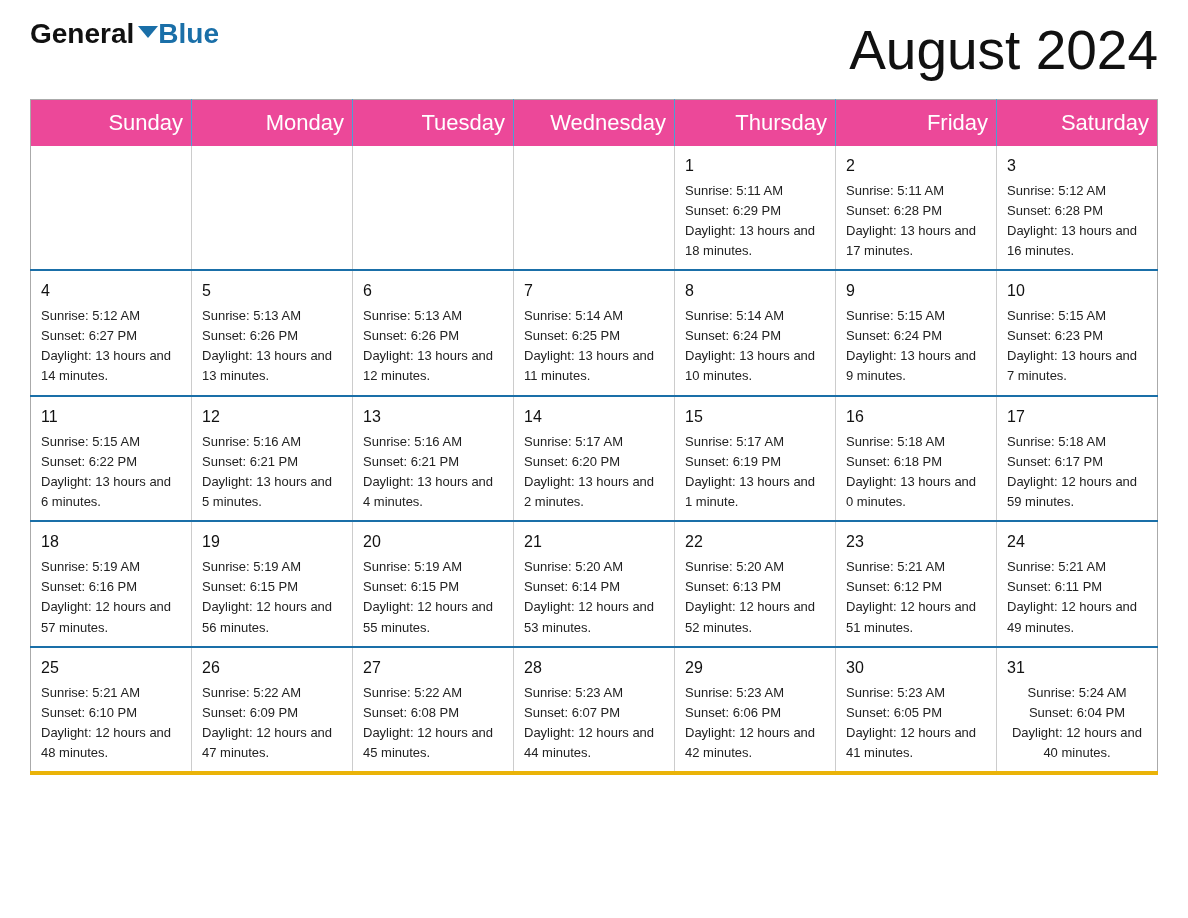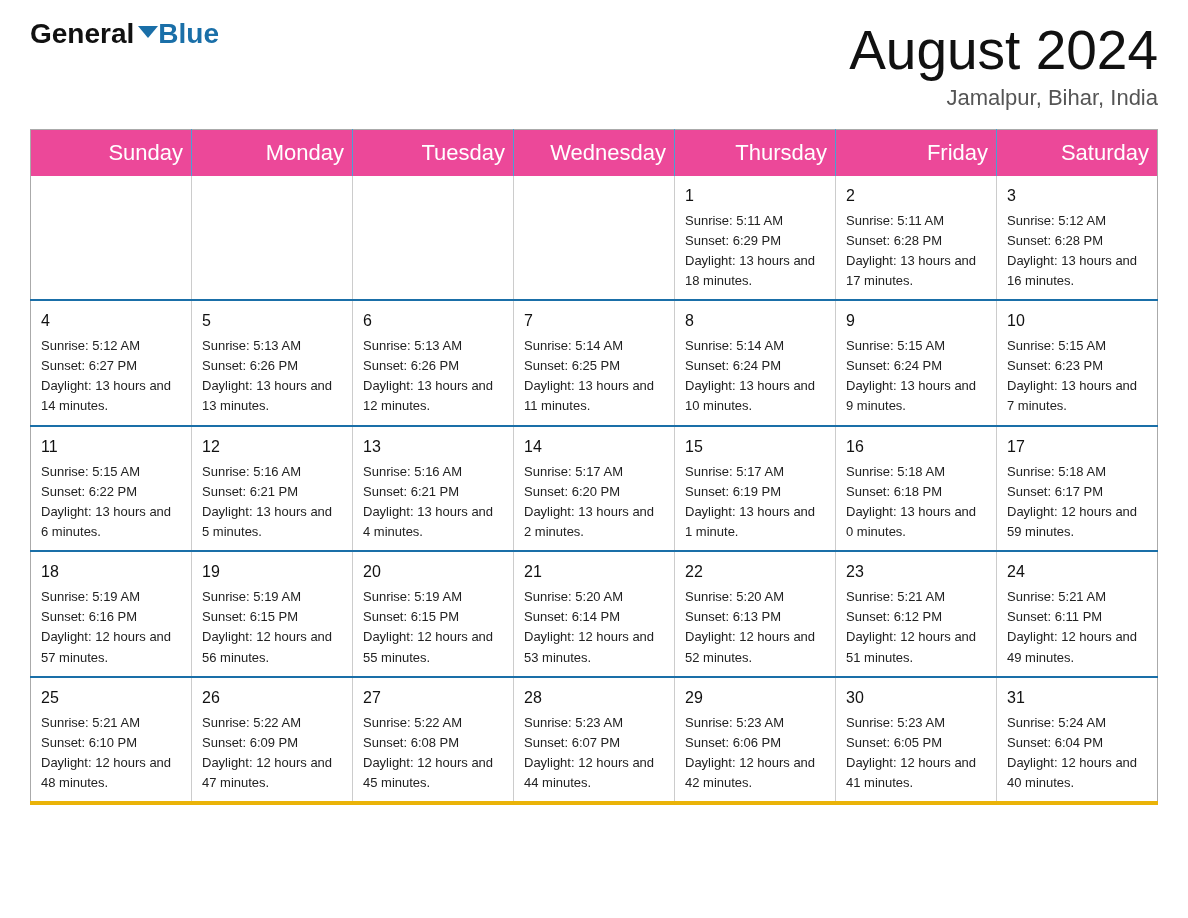--- a/index.html
+++ b/index.html
@@ -120,21 +120,20 @@
 <div class="header">
   <div class="logo">
     <div class="logo-top-line">
       <span class="logo-general">General</span>
       <span class="logo-arrow"></span>
     </div>
     <span class="logo-blue">Blue</span>
   </div>
   <div class="title-block">
     <div class="month-title">August 2024</div>
-    <div class="location-title">Jamalpur, Bihar, India</div>
   </div>
 </div>
 
 <table class="calendar">
   <thead>
     <tr>
     <th>Sunday</th>
         <th>Monday</th>
         <th>Tuesday</th>
         <th>Wednesday</th>
@@ -332,19 +331,19 @@
 Daylight: 12 hours and 42 minutes.</div>
         </td>
         <td>
           <span class="day-number">30</span>
           <div class="day-info" style="white-space: pre-line;">Sunrise: 5:23 AM
 Sunset: 6:05 PM
 Daylight: 12 hours and 41 minutes.</div>
         </td>
         <td>
           <span class="day-number">31</span>
-          <div class="day-info" style="white-space: pre-line;">Sunrise: 5:24 AM
+          <div class="day-info" style="white-space: pre-line; text-align: center;">Sunrise: 5:24 AM
 Sunset: 6:04 PM
 Daylight: 12 hours and 40 minutes.</div>
         </td>
       </tr>
     </tbody>
 </table>
 
 </body></html>

